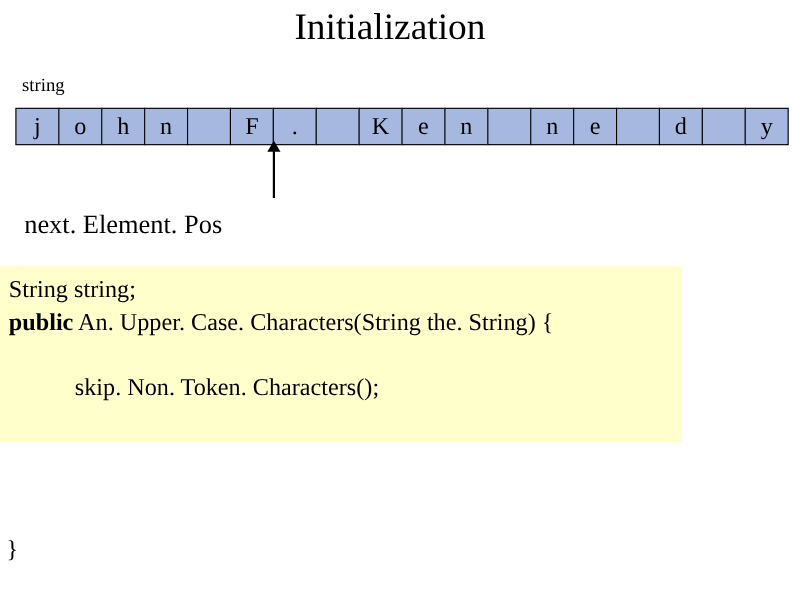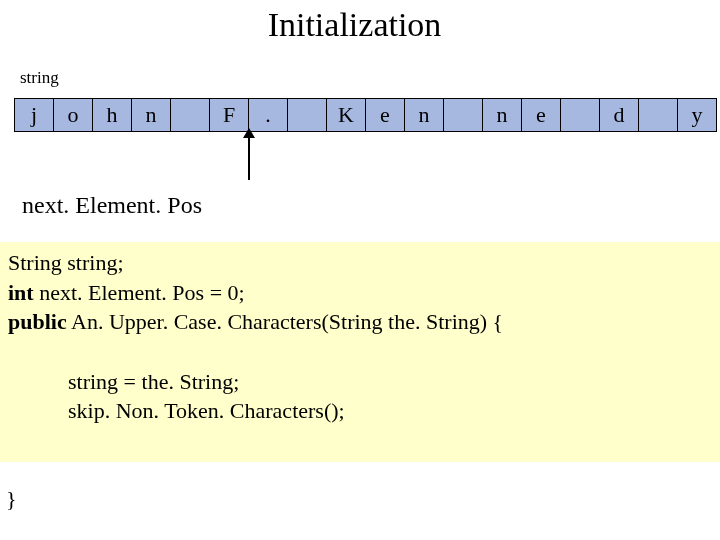--- a/index.html
+++ b/index.html
@@ -70,21 +70,21 @@
   .next-label {
     position: absolute;
     top: 192px;
     left: 22px;
     font-size: 24px;
   }
   .code-block {
     position: absolute;
     top: 242px;
     left: 0;
-    width: 720px;
+    width: 620px;
     background: #ffffcc;
     padding: 6px 8px 6px 8px;
     box-sizing: border-box;
     font-size: 22px;
     line-height: 1.35;
   }
   .code-line { white-space: pre; }
   .indent1 { padding-left: 60px; }
   .close-brace {
     position: absolute;
@@ -123,23 +123,21 @@
     <div class="cell"></div>
     <div class="cell">y</div>
   </div>
 
   <div class="arrow"></div>
 
   <div class="next-label">next. Element. Pos</div>
 
   <div class="code-block">
     <div class="code-line">String string;</div>
-    <div class="code-line"><span class="kw">int</span><span> next. Element. Pos = 0;</span></div>
     <div class="code-line"><span class="kw">public</span><span> An. Upper. Case. Characters(String the. String) {</span></div>
     <div class="code-line">&nbsp;</div>
-    <div class="code-line indent1">string = the. String;</div>
     <div class="code-line indent1">skip. Non. Token. Characters();</div>
     <div class="code-line">&nbsp;</div>
   </div>
 
   <div class="close-brace">}</div>
 
 </div>
 
 </body></html>

